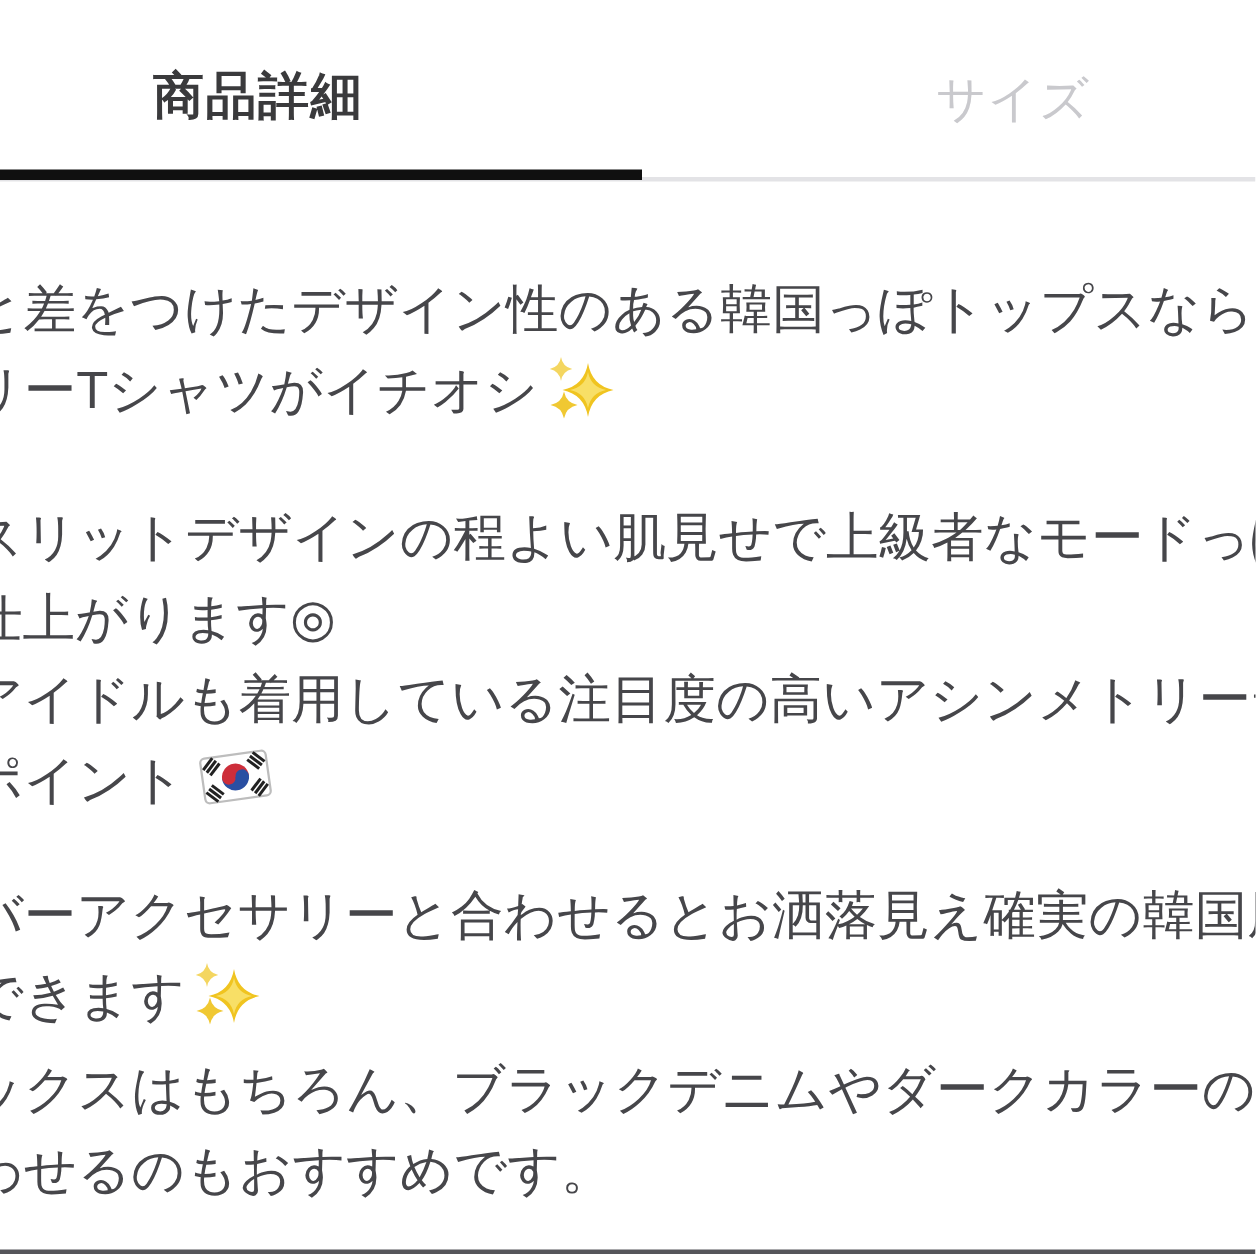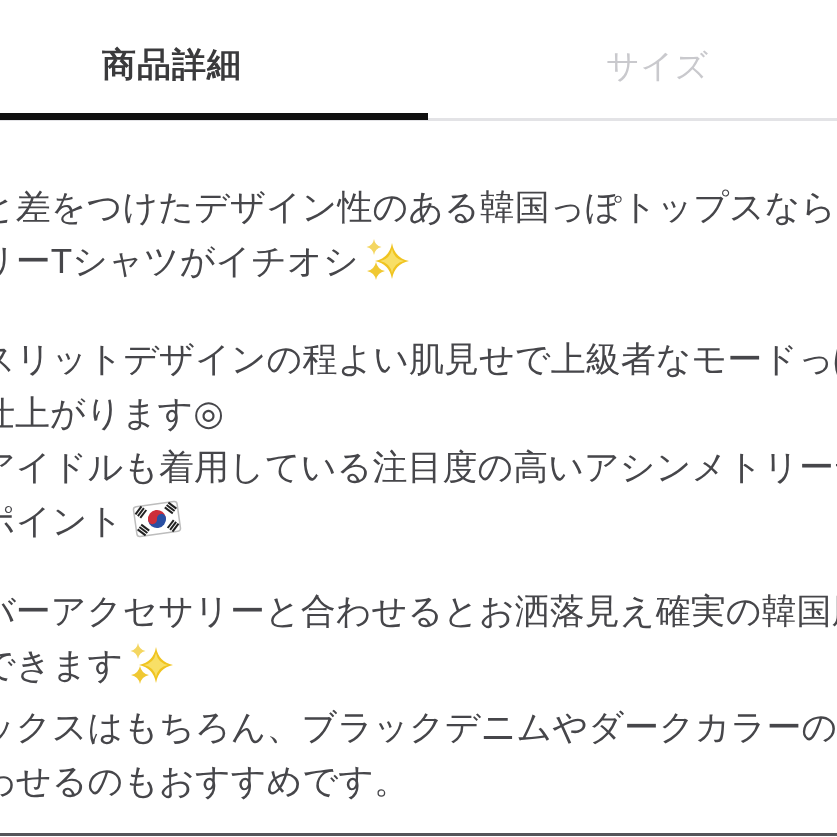--- a/index.html
+++ b/index.html
@@ -24,21 +24,21 @@
     cursor: pointer;
   }
   .tab-active {
     left: 102px; top: 44px;
     font-size: 34px;
     font-weight: bold;
     letter-spacing: 1px;
     color: #3a3a3c;
   }
   .tab-inactive {
-    left: 606px; top: 46px;
+    left: 624px; top: 46px;
     font-size: 33px;
     font-weight: normal;
     letter-spacing: 0.5px;
     color: #c9c9cd;
   }
   .tabbar-divider {
     position: absolute; left: 0; bottom: 0;
     width: 837px; height: 3px;
     background: #e3e3e6;
   }

